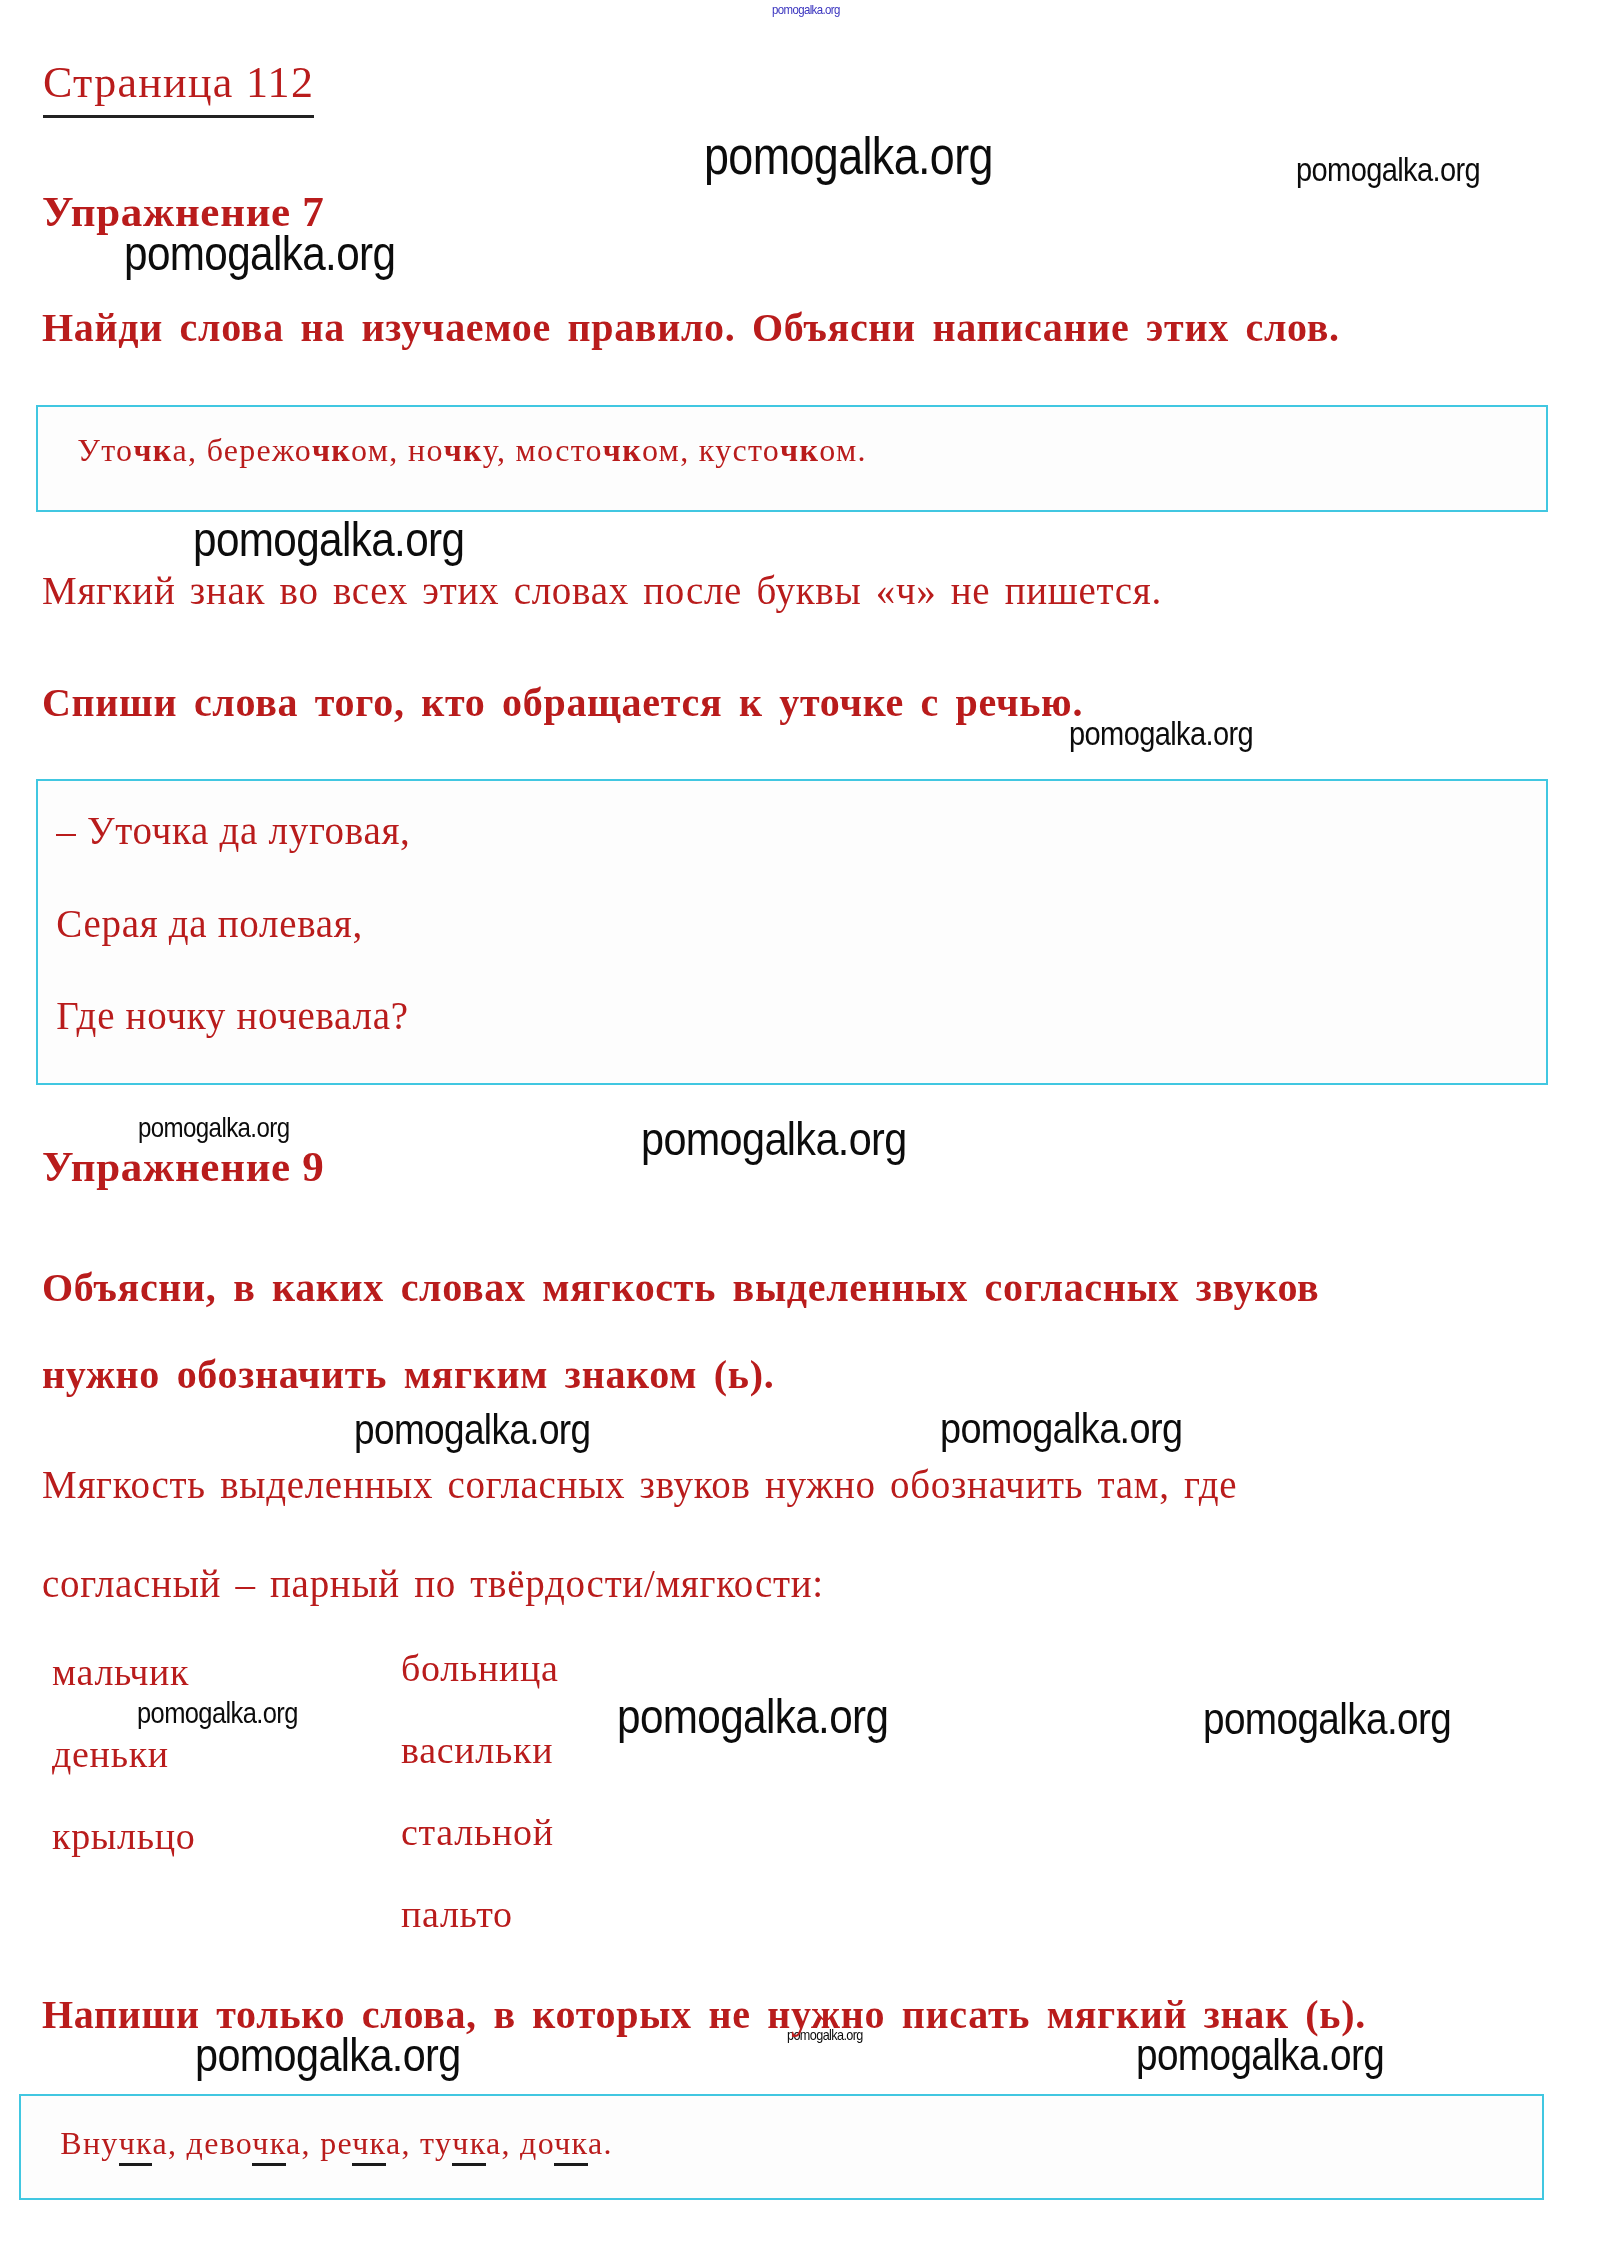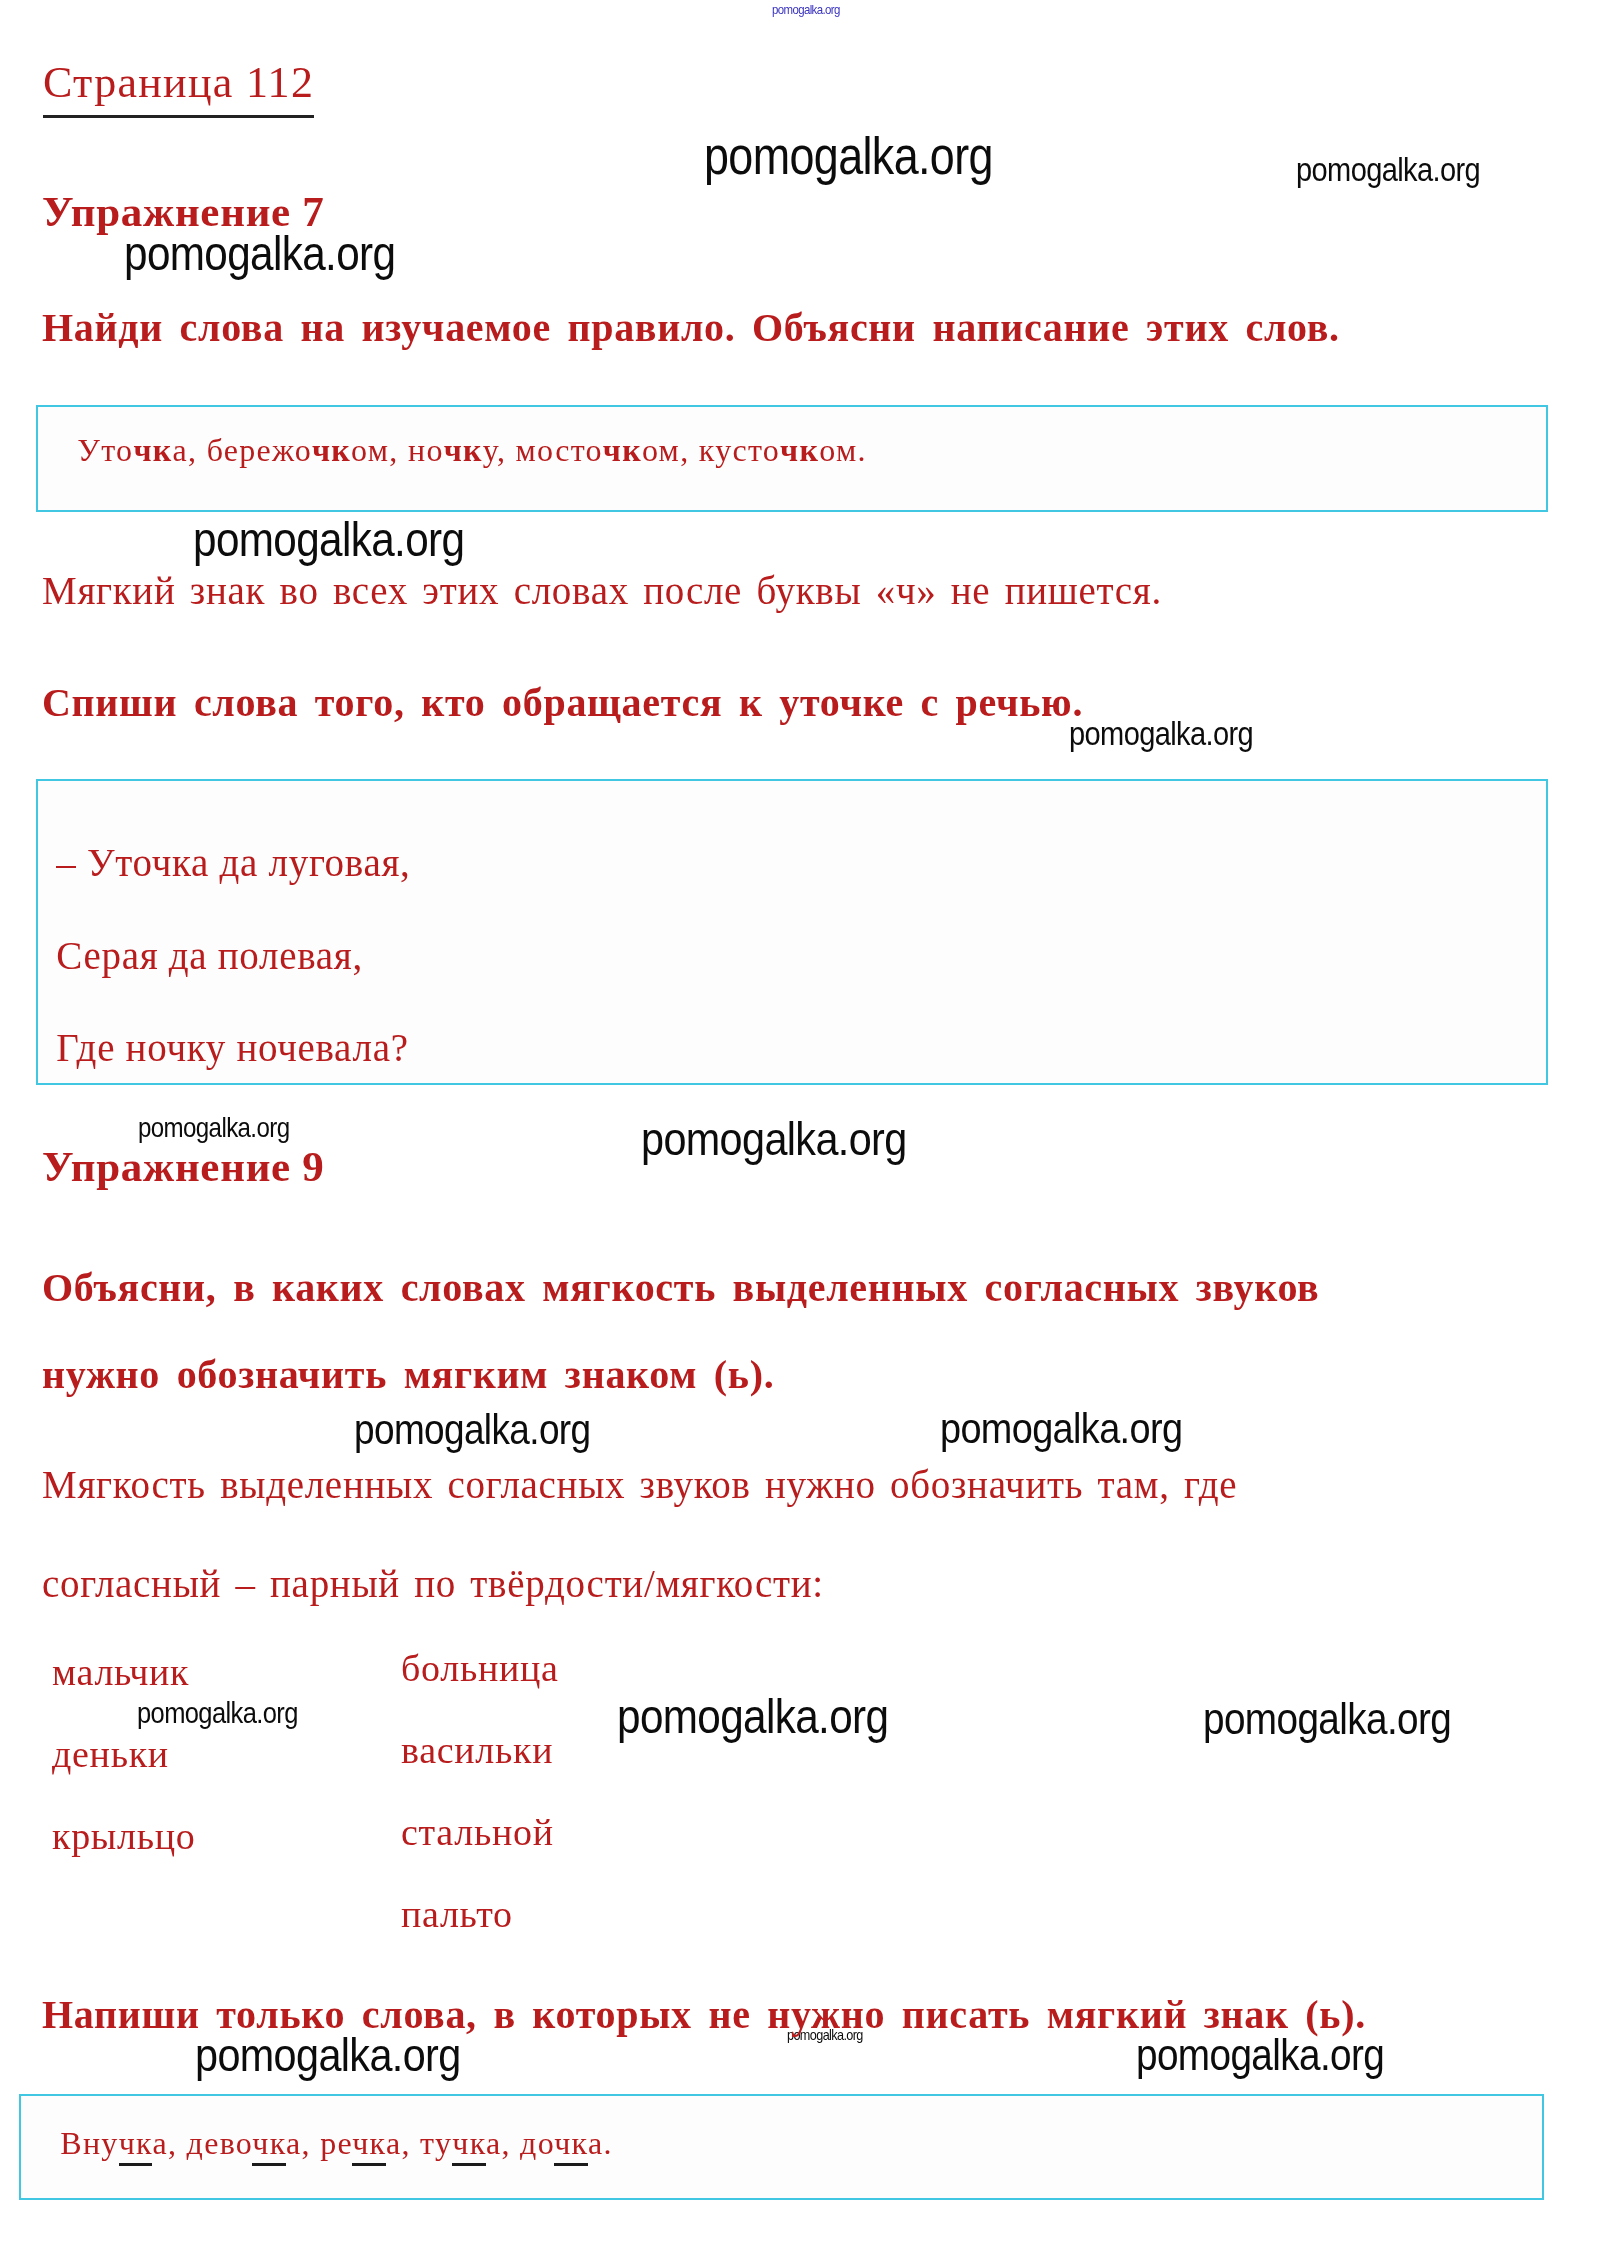--- a/index.html
+++ b/index.html
@@ -9,21 +9,21 @@
   .serif{font-family:"Liberation Serif","DejaVu Serif",serif;color:#b91c1c;}
   .t-title{font-size:44px;letter-spacing:1.3px;}
   .t-title .ul{display:inline-block;border-bottom:3.9px solid #222;padding-bottom:6.5px;}
   .t-h2{font-size:43px;font-weight:bold;letter-spacing:0.7px;}
   .t-bold{font-size:40px;font-weight:bold;letter-spacing:0.7px;word-spacing:5.9px;}
   .t-body{font-size:39px;letter-spacing:0.7px;word-spacing:3.9px;}
   .answer-box{position:absolute;border:2.6px solid #41c7e1;background:#fdfdfd;}
   .box-text{position:absolute;font-size:32px;letter-spacing:1.3px;white-space:nowrap;margin-left:21px;}
   .bold-mark{font-weight:bold;}
   .u-mark{border-bottom:3.3px solid #1b1b1b;padding-bottom:2px;}
-  .poem-line{position:absolute;font-size:39px;letter-spacing:0.7px;white-space:nowrap;margin-top:32px;}
+  .poem-line{position:absolute;font-size:39px;letter-spacing:0.7px;white-space:nowrap;}
   .word-item{font-size:38px;letter-spacing:0.7px;line-height:82px;}
   .wm{position:absolute;font-family:"Liberation Sans","DejaVu Sans",sans-serif;
       color:#0c0c0c;white-space:nowrap;letter-spacing:-0.7px;
       transform:scaleX(0.88);transform-origin:0 0;line-height:1;}
   .wm-blue{color:#3a34bf;}
 </style>
 </head>
 <body>
 
 <div class="page">

